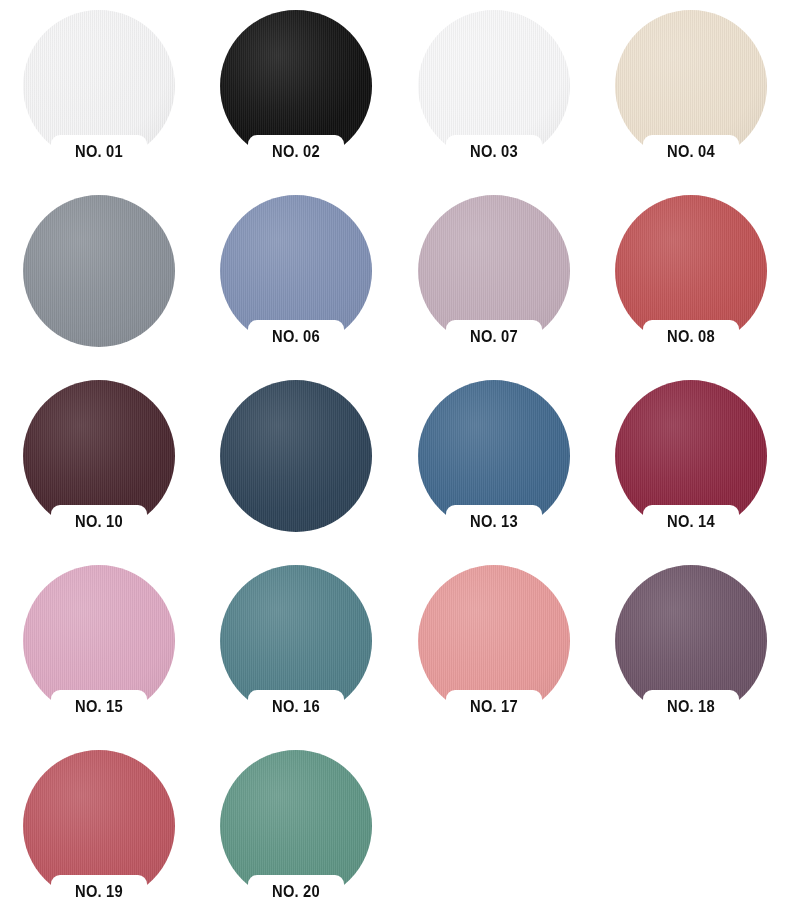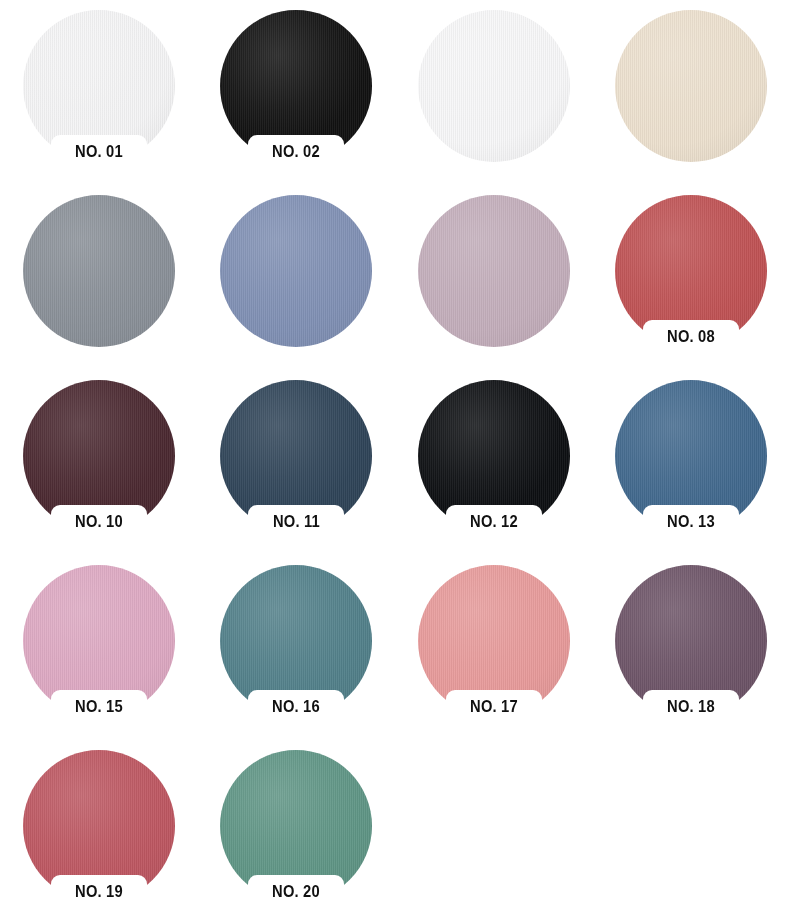--- a/index.html
+++ b/index.html
@@ -121,61 +121,70 @@
         </div>
       </div>
       <div class="swatch-cell">
         <div class="swatch-disc" style="background: rgb(17, 17, 17);"></div>
         <div class="swatch-label">
           <span class="swatch-label-text">NO. 02</span>
         </div>
       </div>
       <div class="swatch-cell">
         <div class="swatch-disc" style="background: rgb(247, 247, 248);"></div>
+        <div class="swatch-label">
+          <span class="swatch-label-text">NO. 03</span>
+        </div>
       </div>
       <div class="swatch-cell">
         <div class="swatch-disc" style="background: rgb(236, 224, 206);"></div>
+        <div class="swatch-label">
+          <span class="swatch-label-text">NO. 04</span>
+        </div>
       </div>
       <div class="swatch-cell">
         <div class="swatch-disc" style="background: rgb(138, 144, 152);"></div>
       </div>
       <div class="swatch-cell">
         <div class="swatch-disc" style="background: rgb(128, 144, 180);"></div>
+        <div class="swatch-label">
+          <span class="swatch-label-text">NO. 06</span>
+        </div>
       </div>
       <div class="swatch-cell">
         <div class="swatch-disc" style="background: rgb(195, 174, 187);"></div>
+        <div class="swatch-label">
+          <span class="swatch-label-text">NO. 07</span>
+        </div>
       </div>
       <div class="swatch-cell">
         <div class="swatch-disc" style="background: rgb(191, 82, 84);"></div>
         <div class="swatch-label">
           <span class="swatch-label-text">NO. 08</span>
         </div>
       </div>
       <div class="swatch-cell">
         <div class="swatch-disc" style="background: rgb(74, 40, 48);"></div>
         <div class="swatch-label">
           <span class="swatch-label-text">NO. 10</span>
         </div>
       </div>
       <div class="swatch-cell">
         <div class="swatch-disc" style="background: rgb(47, 68, 88);"></div>
-        <div class="swatch-label">
-          <span class="swatch-label-text">NO. 11</span>
-        </div>
-      </div>
-      <div class="swatch-cell">
-        <div class="swatch-disc" style="background: rgb(13, 15, 18);"></div>
-        <div class="swatch-label">
-          <span class="swatch-label-text">NO. 12</span>
-        </div>
       </div>
       <div class="swatch-cell">
         <div class="swatch-disc" style="background: rgb(65, 104, 141);"></div>
         <div class="swatch-label">
           <span class="swatch-label-text">NO. 13</span>
+        </div>
+      </div>
+      <div class="swatch-cell">
+        <div class="swatch-disc" style="background: rgb(140, 39, 65);"></div>
+        <div class="swatch-label">
+          <span class="swatch-label-text">NO. 14</span>
         </div>
       </div>
       <div class="swatch-cell">
         <div class="swatch-disc" style="background: rgb(221, 168, 194);"></div>
         <div class="swatch-label">
           <span class="swatch-label-text">NO. 15</span>
         </div>
       </div>
       <div class="swatch-cell">
         <div class="swatch-disc" style="background: rgb(82, 128, 138);"></div>

